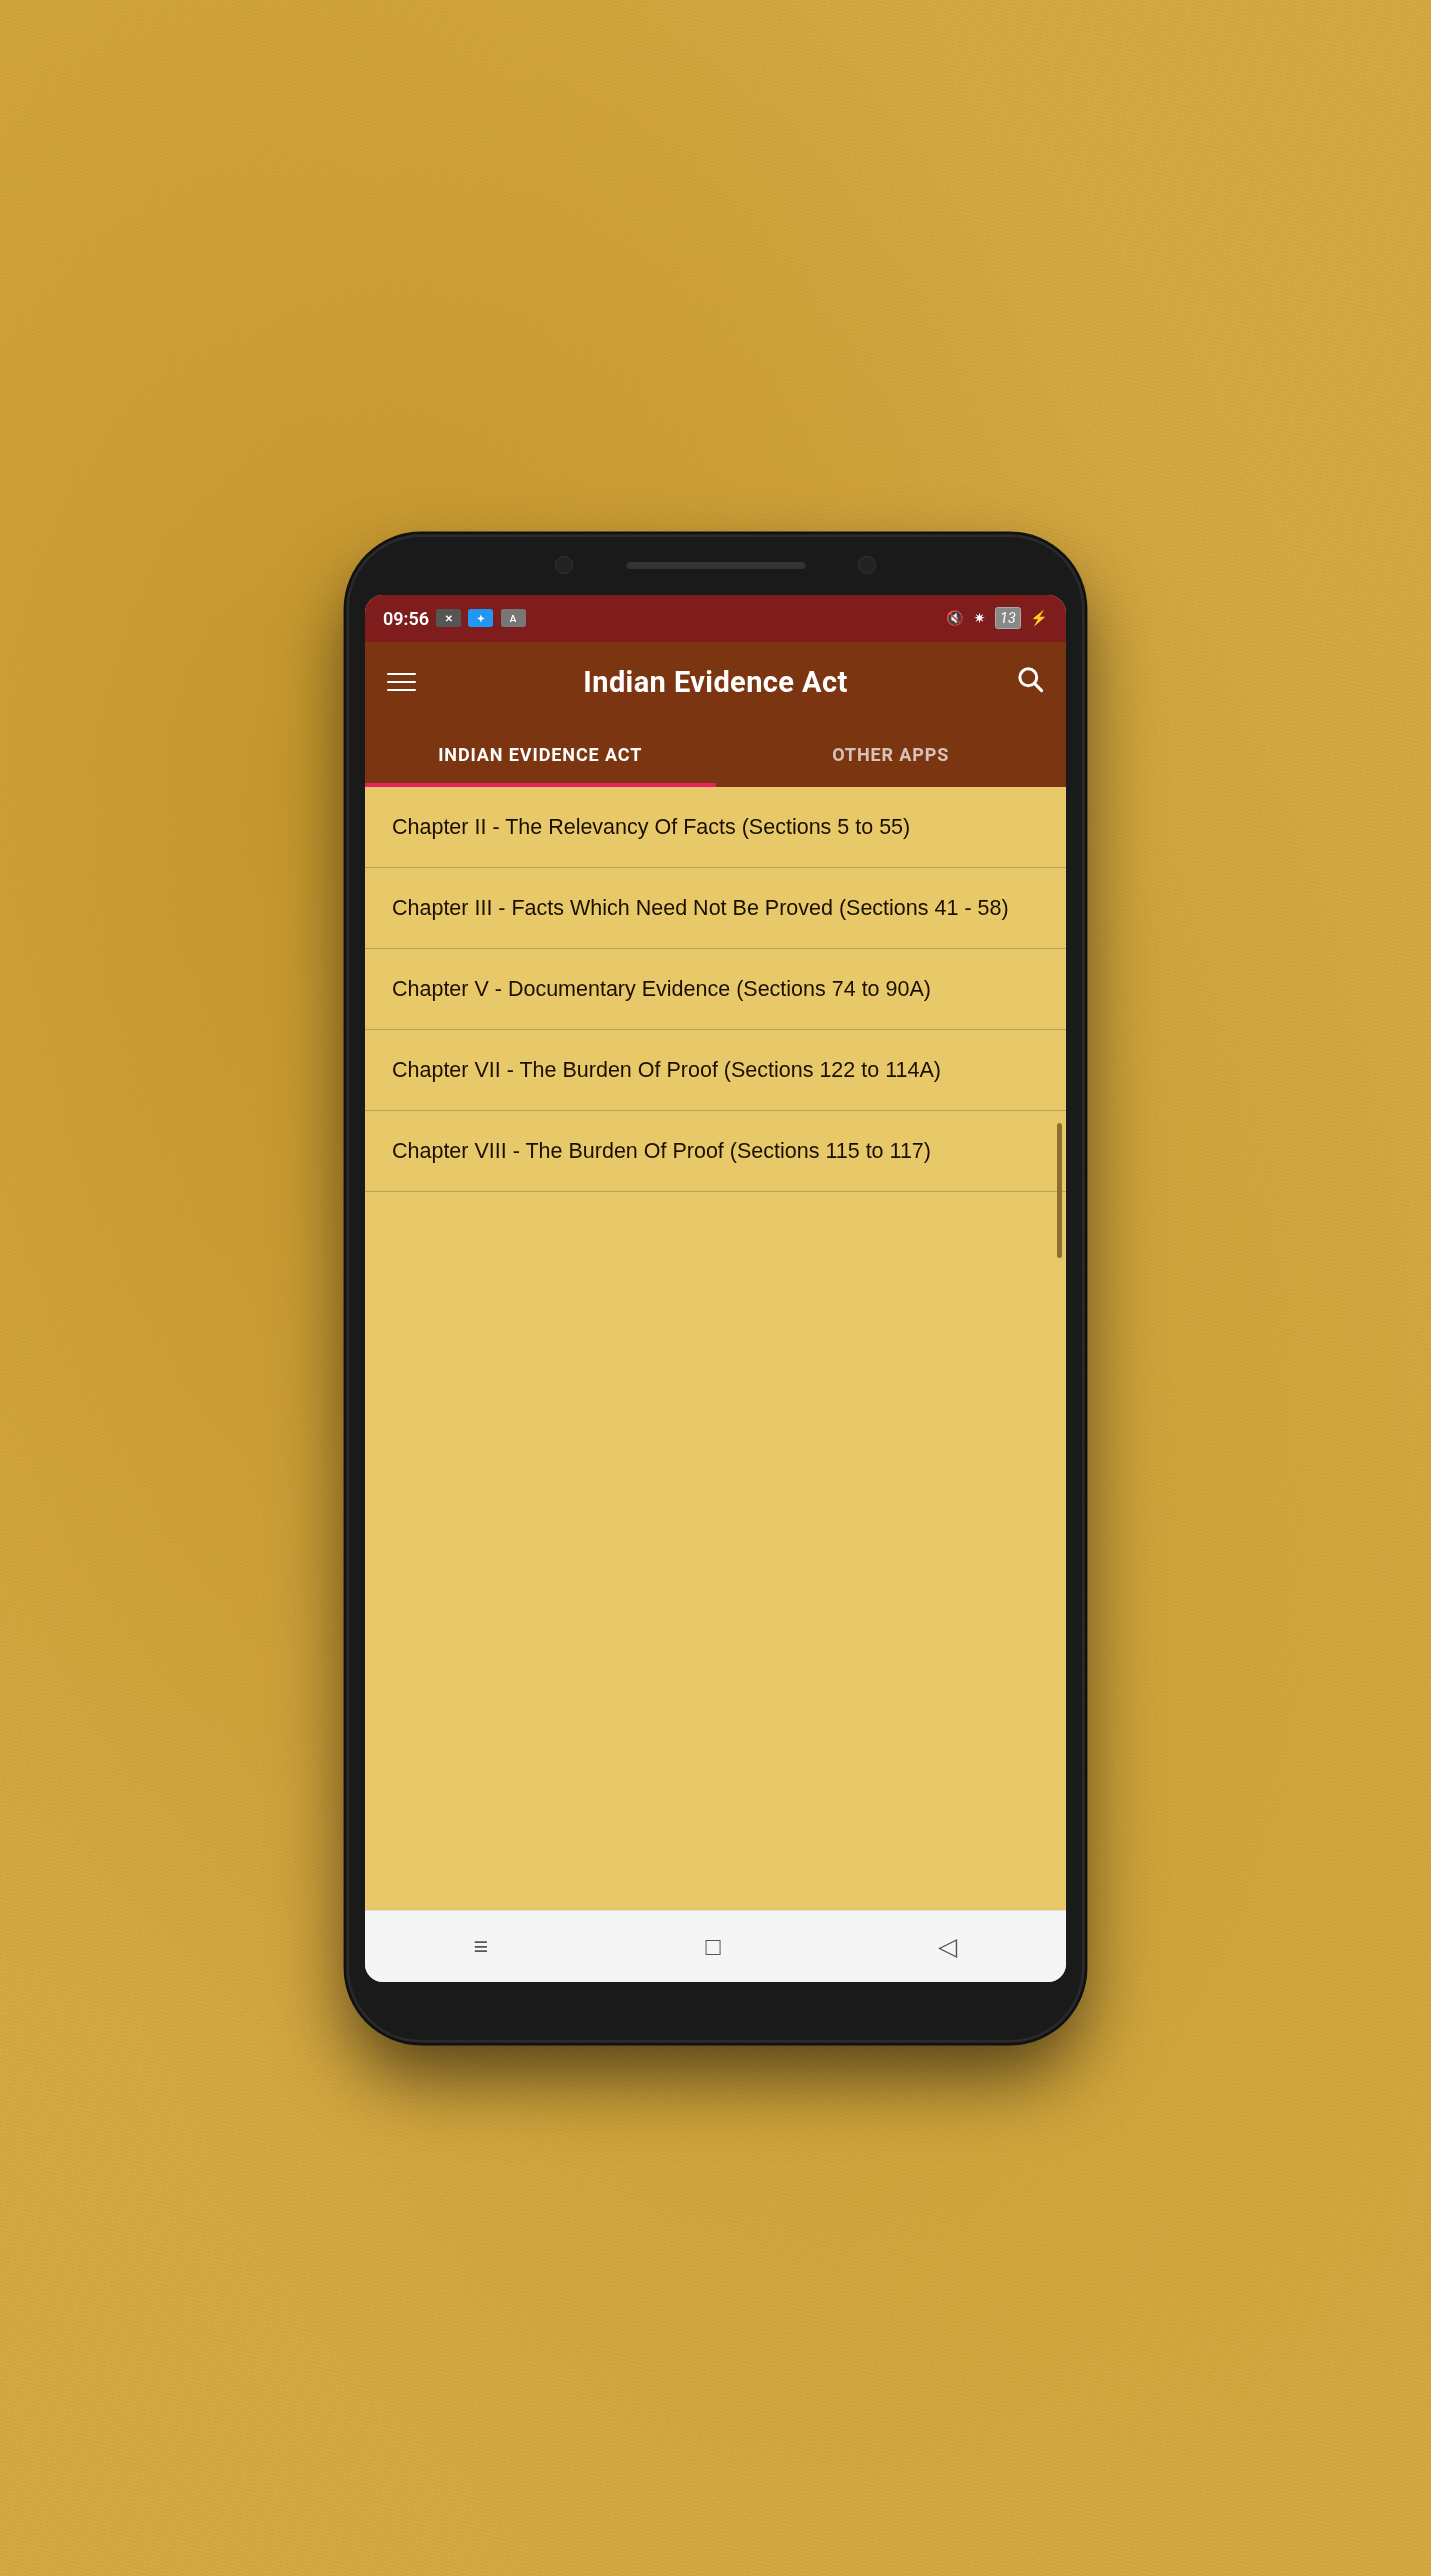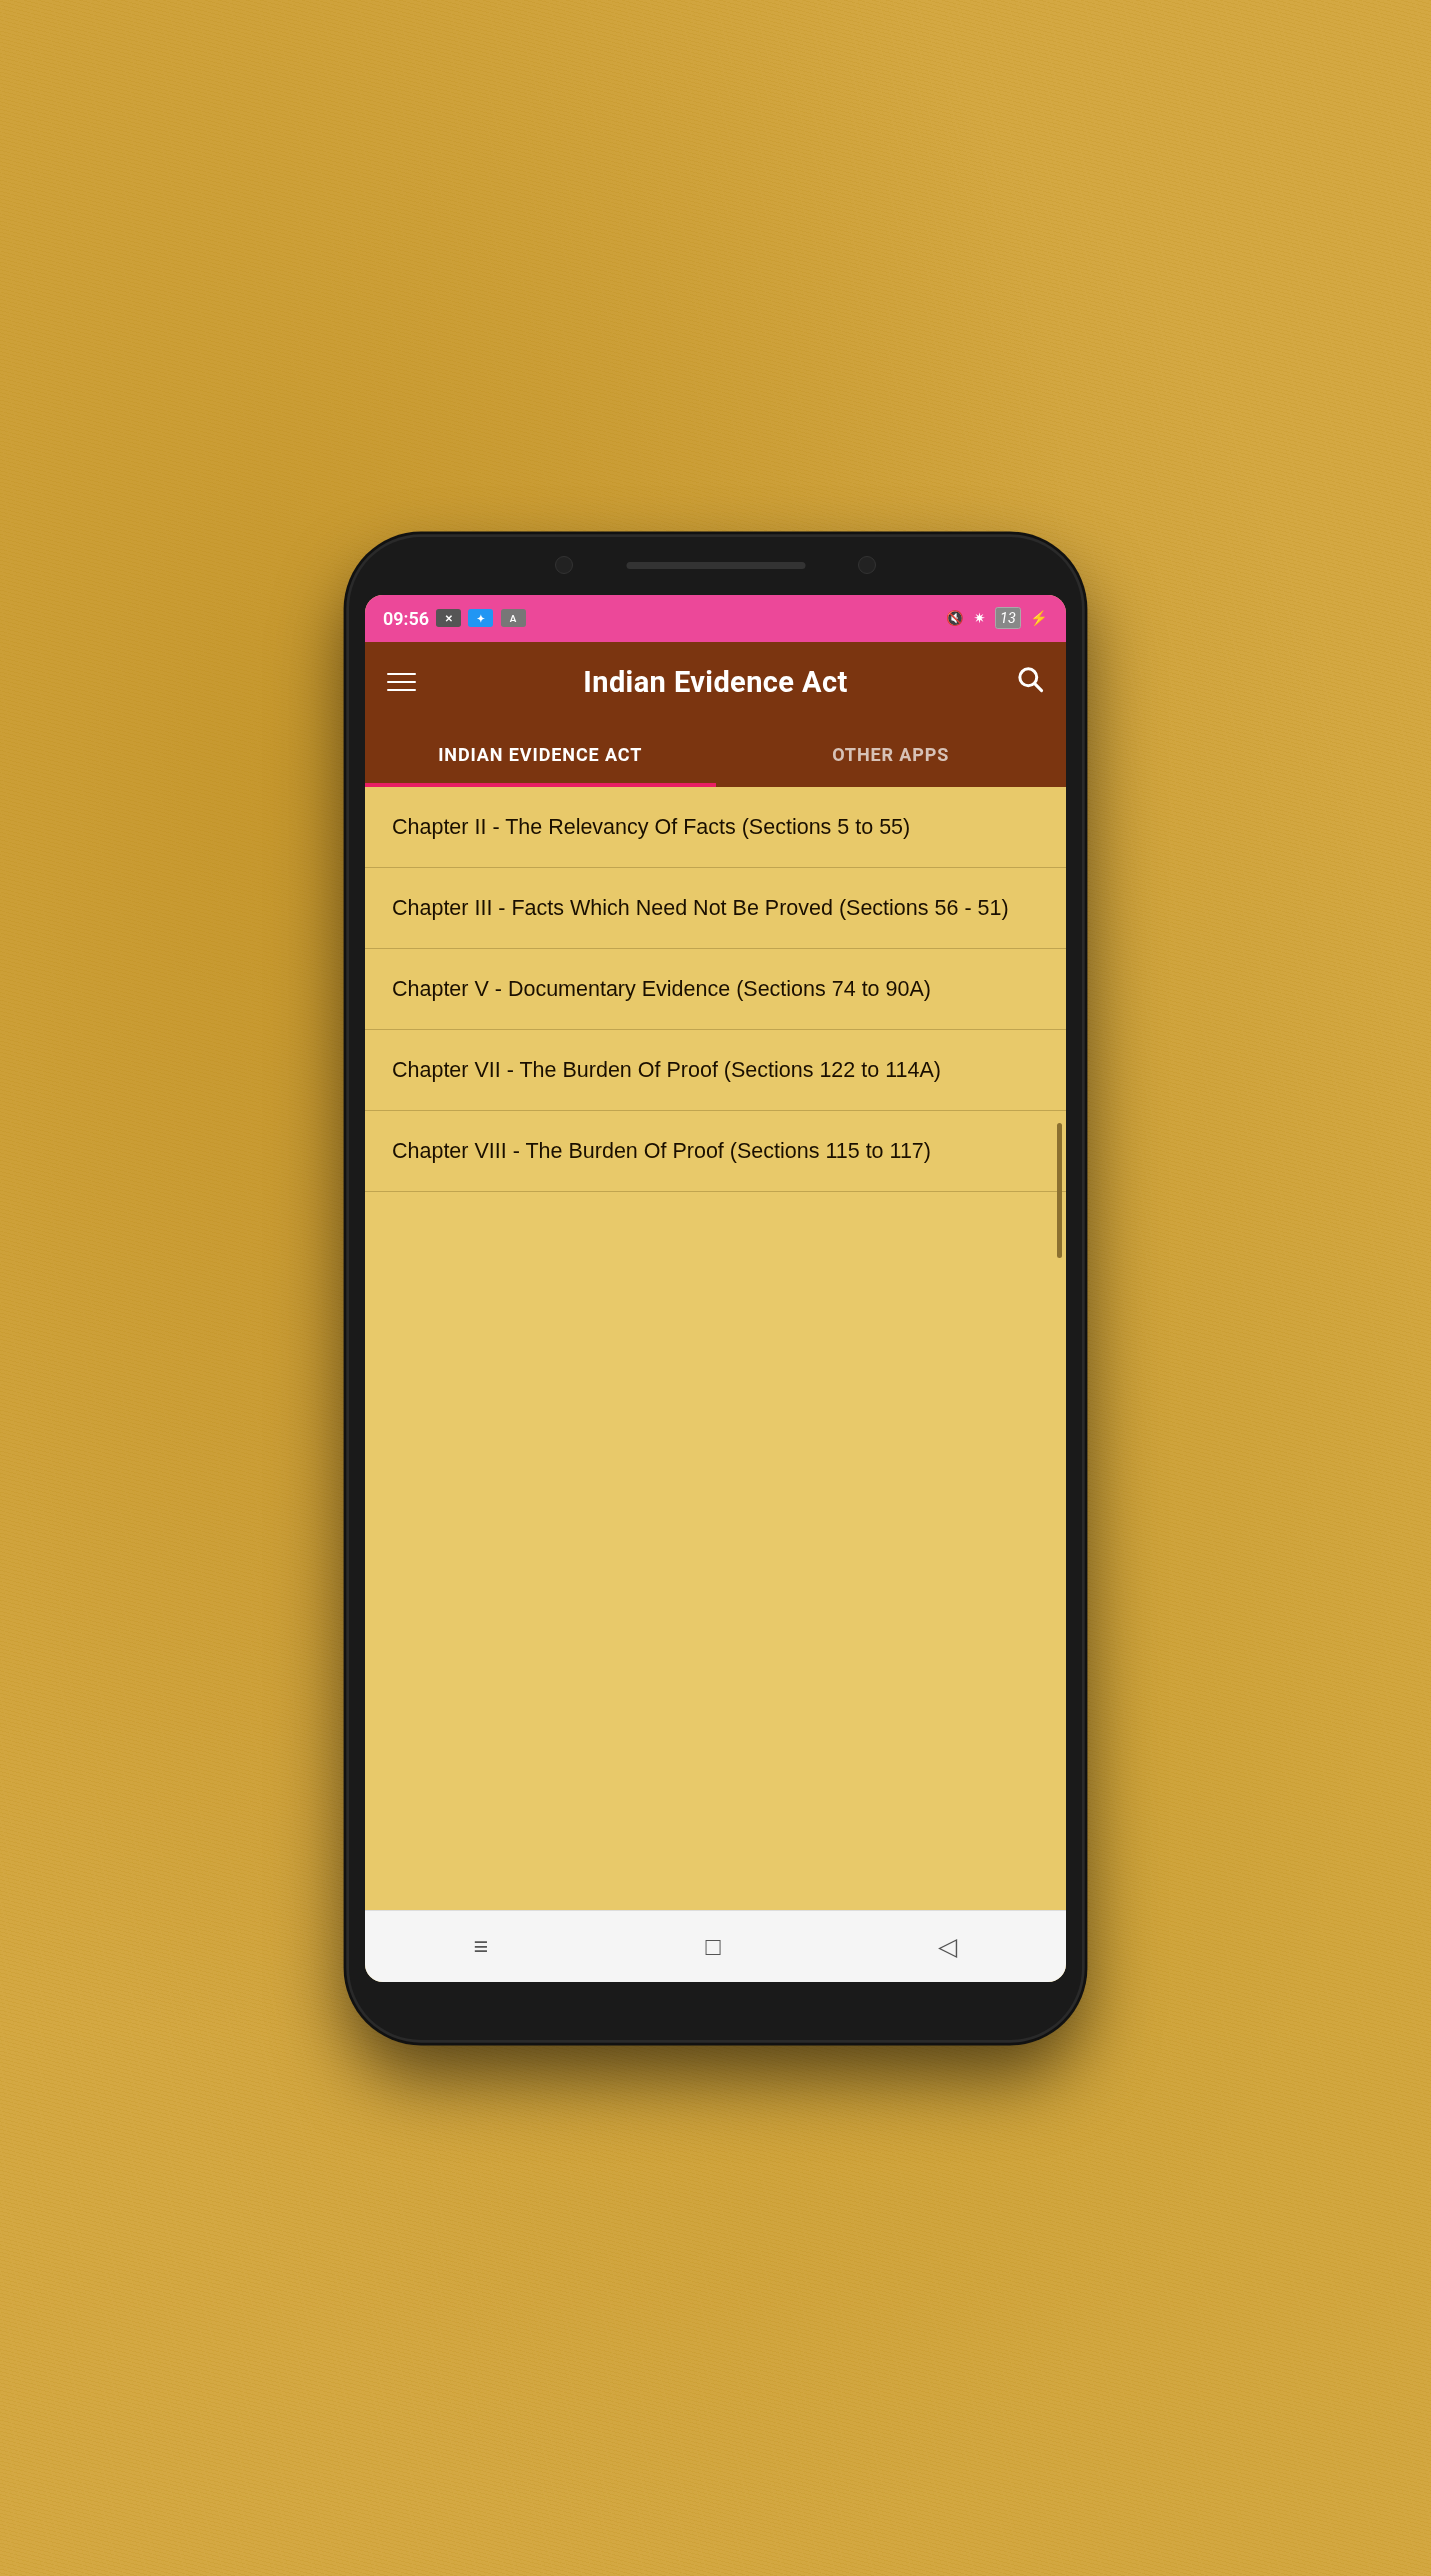--- a/index.html
+++ b/index.html
@@ -97,21 +97,21 @@
       bottom: 58px;
       background: #e8c96a;
       border-radius: 18px;
       overflow: hidden;
       display: flex;
       flex-direction: column;
     }
 
     
     .status-bar {
-      background: #ec4899;
+      background: #7f1d1d;
       height: 47px;
       display: flex;
       align-items: center;
       justify-content: space-between;
       padding: 0 18px;
       flex-shrink: 0;
     }
 
     .status-left {
       display: flex;
@@ -341,21 +341,21 @@
     </div>
 
     <div class="chapter-list" style="position:relative;">
 
 
       <div class="chapter-item">
         <span class="chapter-text">Chapter II - The Relevancy Of Facts (Sections 5 to 55)</span>
       </div>
 
       <div class="chapter-item">
-        <span class="chapter-text">Chapter III - Facts Which Need Not Be Proved (Sections 56 - 51)</span>
+        <span class="chapter-text">Chapter III - Facts Which Need Not Be Proved (Sections 41 - 58)</span>
       </div>
 
 
       <div class="chapter-item">
         <span class="chapter-text">Chapter V - Documentary Evidence (Sections 74 to 90A)</span>
       </div>
 
 
       <div class="chapter-item">
         <span class="chapter-text">Chapter VII - The Burden Of Proof (Sections 122 to 114A)</span>

